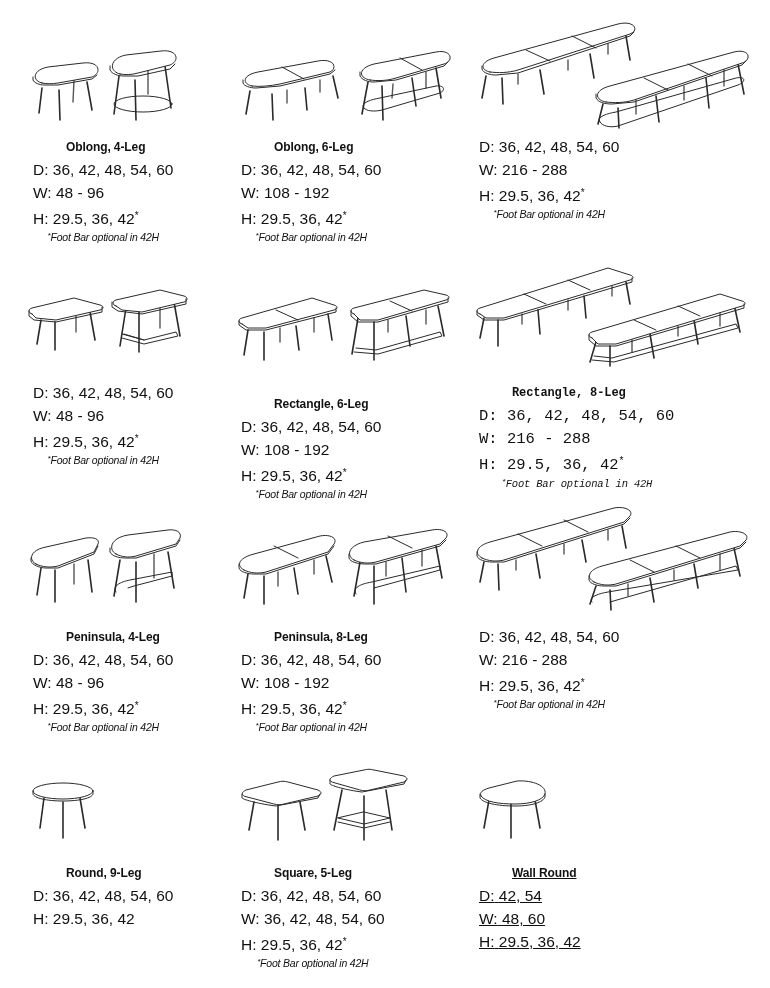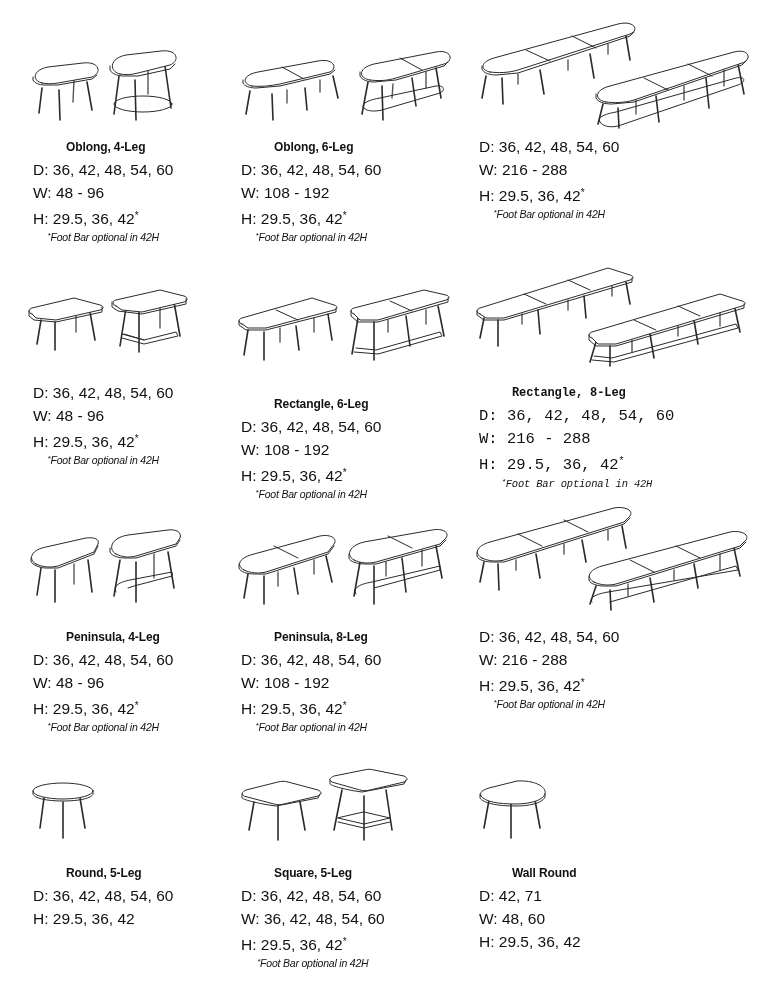--- a/index.html
+++ b/index.html
@@ -312,21 +312,21 @@
 <div class="illus" style="left:30px;top:782px;">
   <svg width="70" height="60" viewBox="0 0 70 60">
     <line class="leg" x1="14" y1="16" x2="10" y2="46"></line>
     <line class="leg" x1="33" y1="20" x2="33" y2="56"></line>
     <line class="leg" x1="50" y1="16" x2="55" y2="46"></line>
     <ellipse class="top" cx="33" cy="9" rx="30" ry="8"></ellipse>
     <path d="M3,9 L3,12 C4,16 16,19 33,19 C50,19 62,16 63,12 L63,9"></path>
   </svg>
 </div>
 <div class="text" style="left:33px;top:863px;">
-  <div class="title">Round, 5-Leg</div>
+  <div class="title">Round, 9-Leg</div>
   <div class="spec"><span>D:</span> <span>36, 42, 48, 54, 60</span></div>
   <div class="spec"><span>H:</span> <span>29.5, 36, 42</span></div>
 </div>
 
 <div class="illus" style="left:240px;top:768px;">
   <svg width="170" height="80" viewBox="0 0 170 80">
     <line class="leg" x1="14" y1="34" x2="9" y2="62"></line>
     <line class="leg" x1="38" y1="38" x2="38" y2="72"></line>
     <line class="leg" x1="60" y1="34" x2="65" y2="62"></line>
     <path class="top" d="M4,28 C1,26 2,24 6,22 L38,14 C42,13 44,13 48,14 L78,22 C82,24 82,26 78,28 L44,36 C40,37 38,37 34,36 Z"></path>
@@ -351,18 +351,18 @@
 
 <div class="illus" style="left:477px;top:782px;">
   <svg width="75" height="60" viewBox="0 0 75 60">
     <line class="leg" x1="12" y1="18" x2="7" y2="46"></line>
     <line class="leg" x1="34" y1="22" x2="34" y2="56"></line>
     <line class="leg" x1="58" y1="18" x2="63" y2="46"></line>
     <path class="top" d="M4,14 C2,10 6,8 12,6 L40,-1 C56,-2 70,4 68,12 C66,18 54,22 38,22 C22,22 8,20 4,14 Z"></path>
     <path d="M3,12 L3,16 C6,21 20,24 38,24 C56,24 66,20 68,15 L68,12"></path>
   </svg>
 </div>
-<div class="text" style="left:479px;top:863px;">
+<div class="text" style="left:479px;top:863px;text-decoration:underline;">
   <div class="title">Wall Round</div>
-  <div class="spec"><span>D:</span> <span>42, 71</span></div>
+  <div class="spec"><span>D:</span> <span>42, 54</span></div>
   <div class="spec"><span>W:</span> <span>48, 60</span></div>
   <div class="spec"><span>H:</span> <span>29.5, 36, 42</span></div>
 </div>
 
 </body></html>

